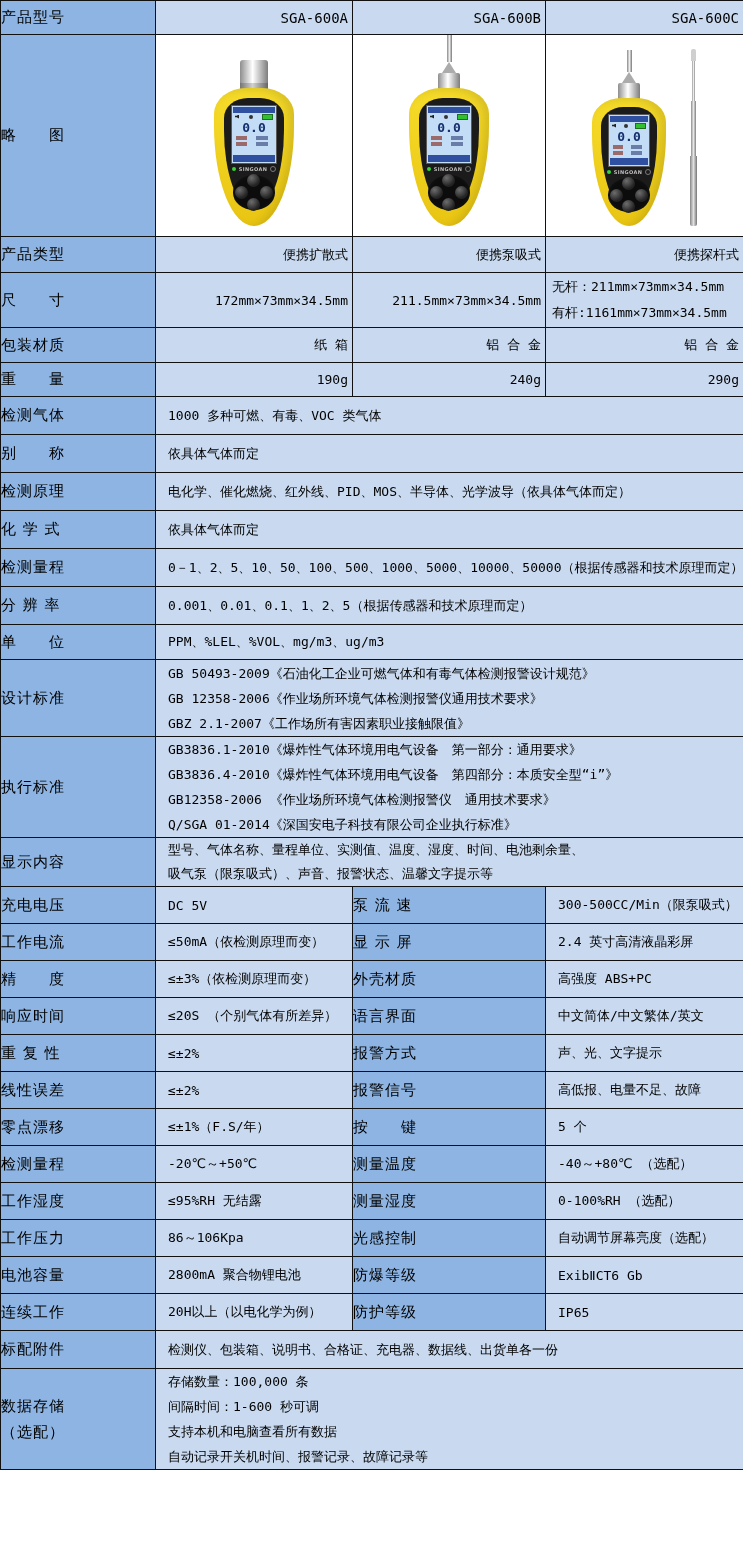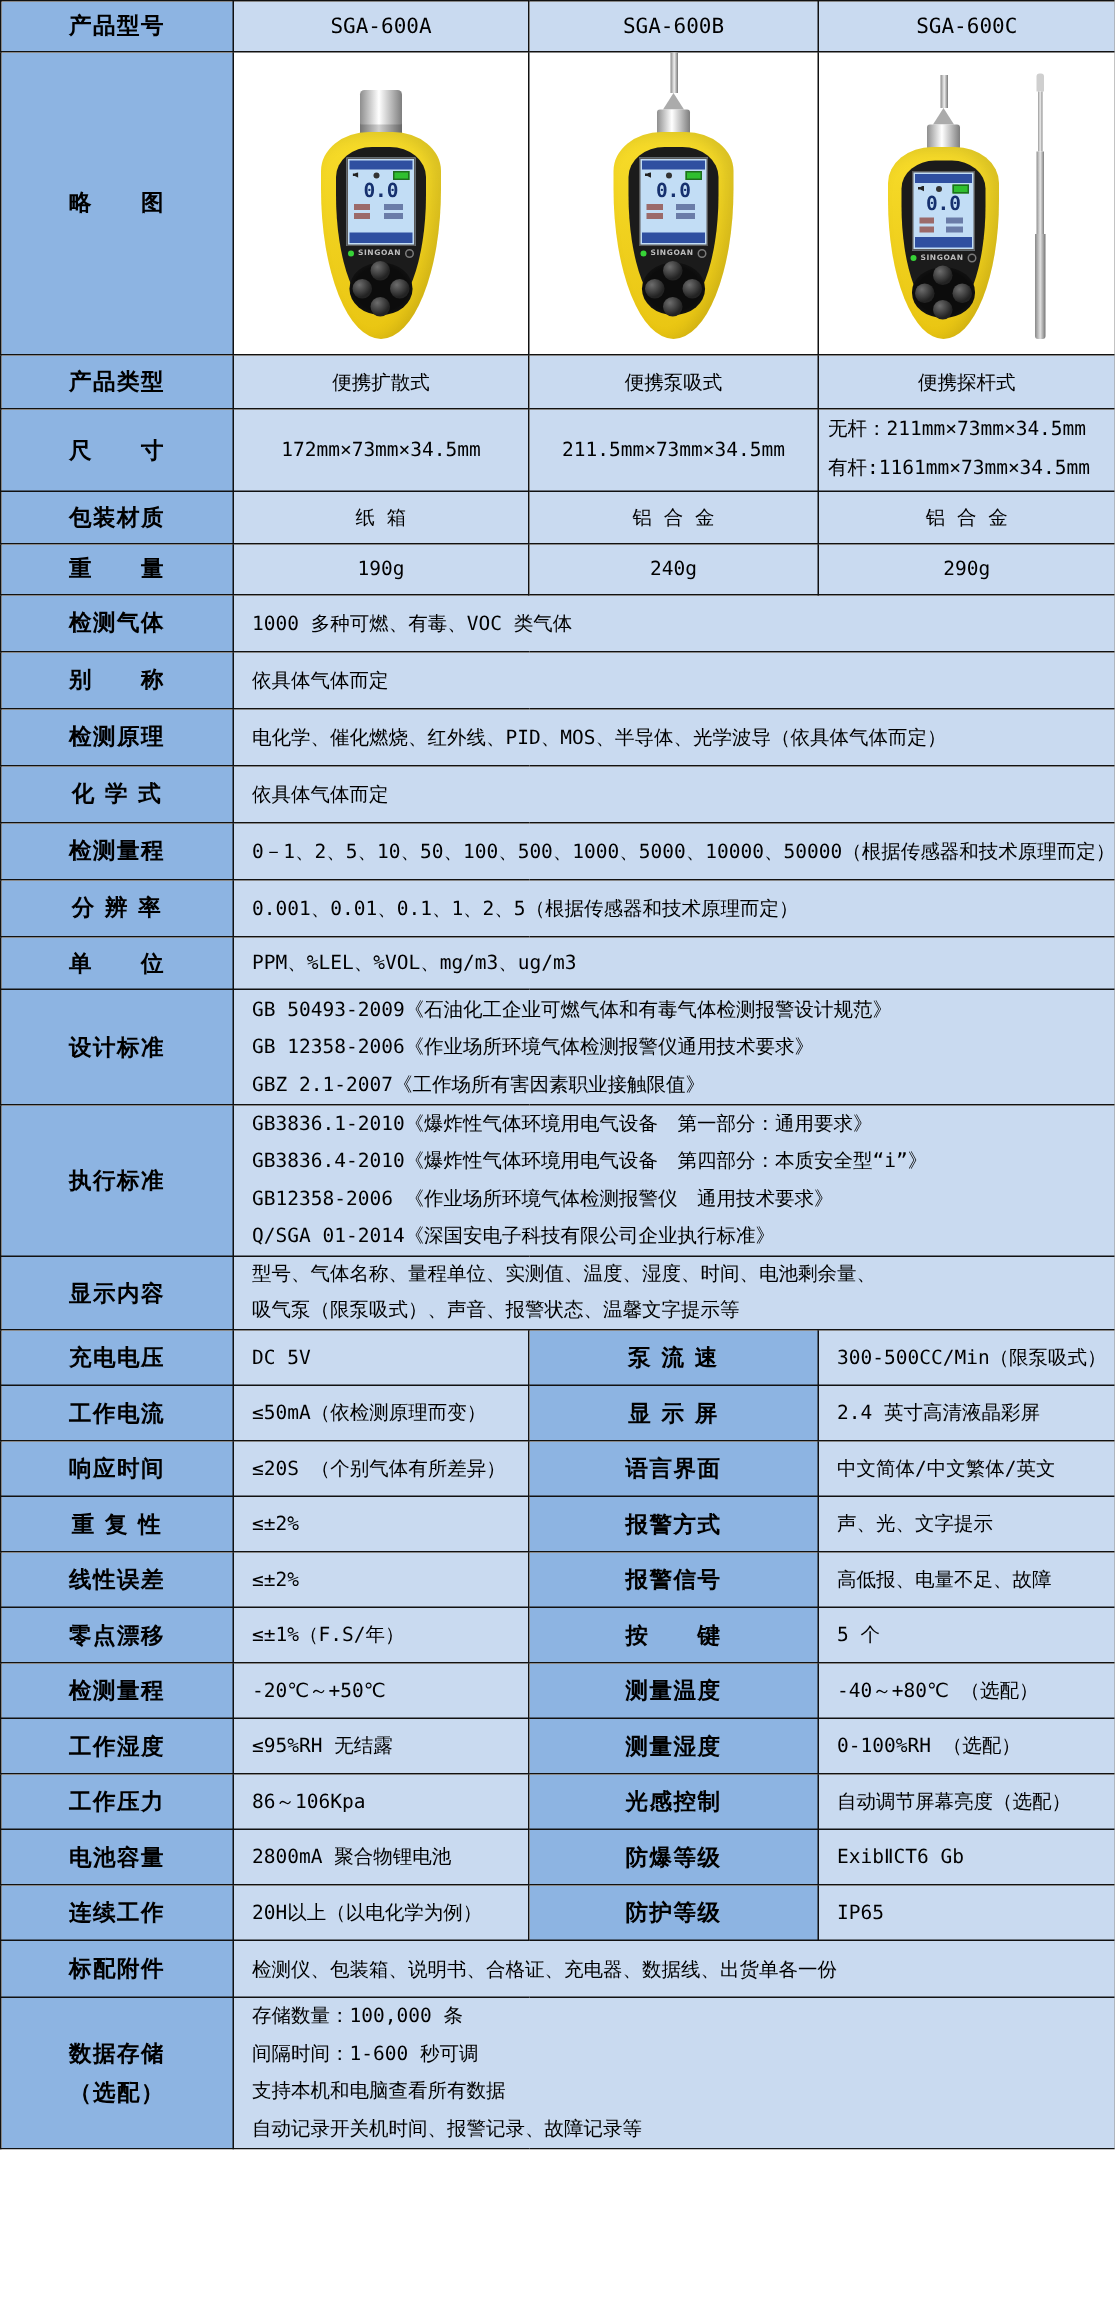--- a/index.html
+++ b/index.html
@@ -1,22 +1,22 @@
 <!DOCTYPE html>
 <html><head>
 <meta charset="utf-8">
 <style>
   html,body{margin:0;padding:0;background:#ffffff;}
   body{width:743px;font-family:"DejaVu Sans",sans-serif;color:#000;}
   table{border-collapse:collapse;table-layout:fixed;width:743px;}
   td{border:1px solid #111111;overflow:hidden;vertical-align:middle;padding:0;}
-  .lbl{background:#8DB4E2;font-weight:bold;text-align:center;font-size:15px;letter-spacing:1px;}
+  .lbl{background:#8DB4E2;font-weight:normal;font-size:15px;letter-spacing:1px;}
   .val{background:#C9DAF0;font-size:13px;text-align:left;padding:0 6px 0 12px;
        font-family:"DejaVu Sans Mono","DejaVu Sans",sans-serif;}
-  .c{text-align:center;padding:0 4px;}
+  .c{text-align:right;padding:0 4px;}
   .hdr{font-size:14px;}
   .ml div{line-height:25px;white-space:nowrap;}
   .ml2 div{line-height:24px;white-space:nowrap;}
   .sz div{line-height:26px;white-space:nowrap;}
   .lbl .l2{line-height:26px;}
   .nw{white-space:nowrap;}
 
   
   .sketch{background:#ffffff;}
   .sketchwrap{height:200px;display:flex;align-items:flex-end;justify-content:center;padding-bottom:10px;box-sizing:border-box;}
@@ -286,20 +286,26 @@
     <td class="lbl">泵 流 速</td>
     <td class="val nw">300-500CC/Min（限泵吸式）</td>
   </tr>
   <tr style="height:37px">
     <td class="lbl">工作电流</td>
     <td class="val nw">≤50mA（依检测原理而变）</td>
     <td class="lbl">显 示 屏</td>
     <td class="val nw">2.4 英寸高清液晶彩屏</td>
   </tr>
   <tr style="height:37px">
+    <td class="lbl">精　　度</td>
+    <td class="val nw">≤±3%（依检测原理而变）</td>
+    <td class="lbl">外壳材质</td>
+    <td class="val nw">高强度 ABS+PC</td>
+  </tr>
+  <tr style="height:37px">
     <td class="lbl">响应时间</td>
     <td class="val nw">≤20S （个别气体有所差异）</td>
     <td class="lbl">语言界面</td>
     <td class="val nw">中文简体/中文繁体/英文</td>
   </tr>
   <tr style="height:37px">
     <td class="lbl">重 复 性</td>
     <td class="val nw">≤±2%</td>
     <td class="lbl">报警方式</td>
     <td class="val nw">声、光、文字提示</td>

